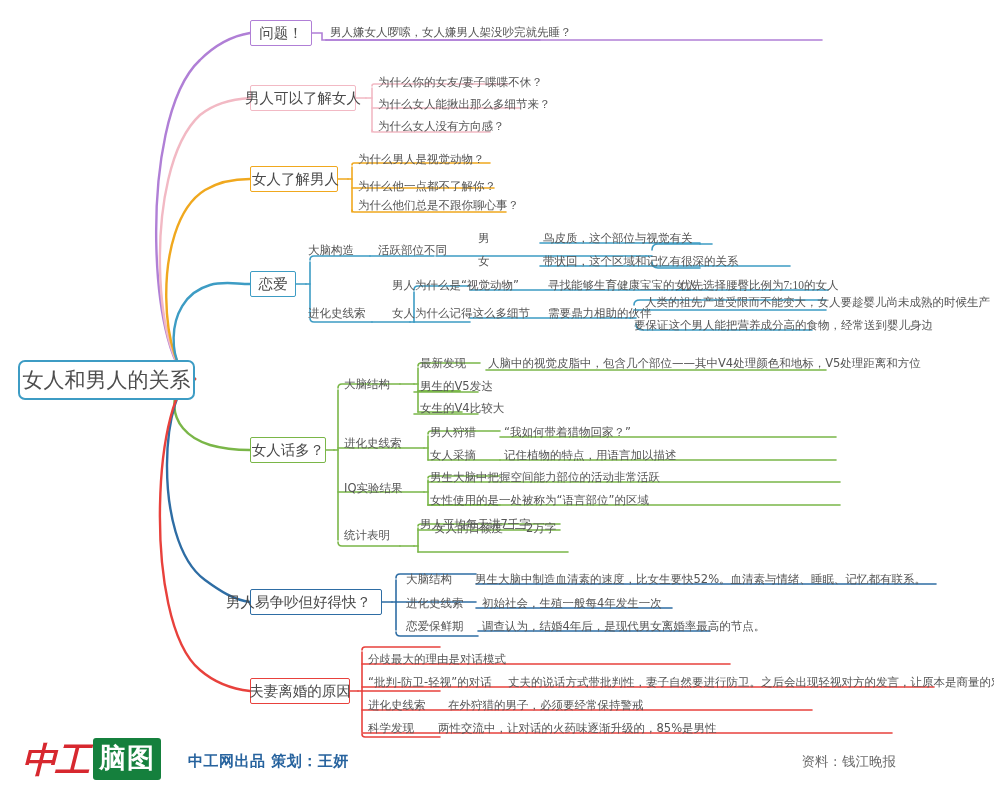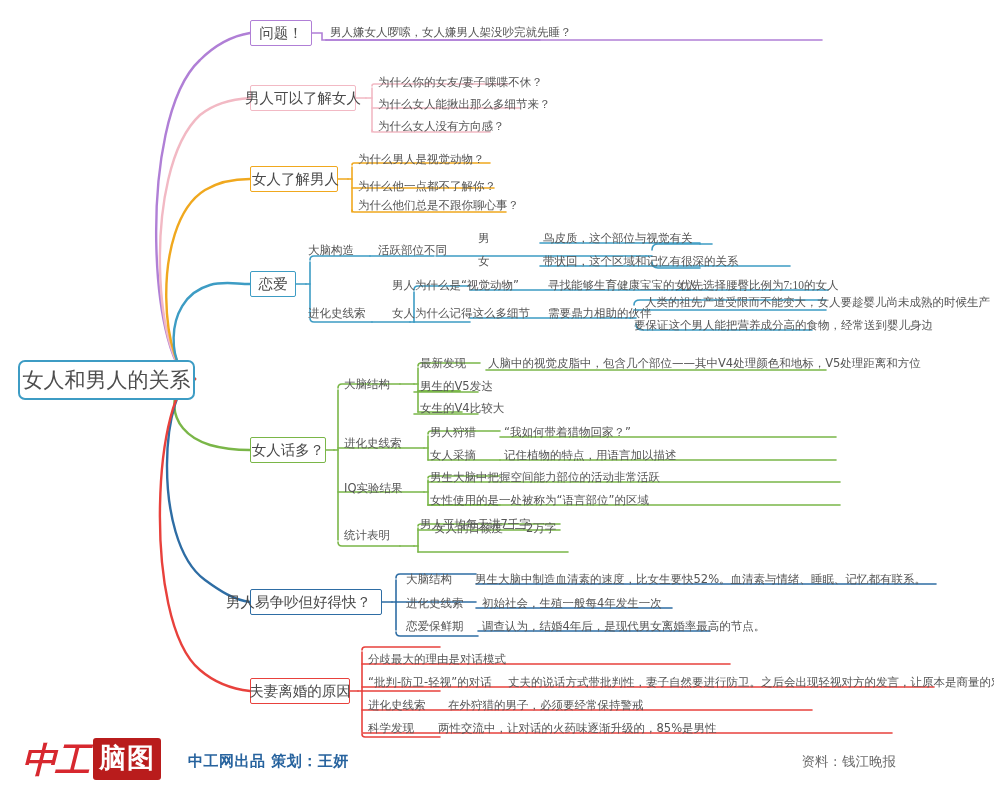--- a/index.html
+++ b/index.html
@@ -46,21 +46,21 @@
   
   #footer{position:absolute;left:0;bottom:0;width:914px;height:58px;}
   .logo-cn{
     position:absolute;left:22px;top:5px;
     font-family:"DejaVu Serif","Liberation Serif",serif;
     font-size:35px;font-weight:bold;color:#d7282f;
     font-style:italic;letter-spacing:-2px;
   }
   .logo-box{
     position:absolute;left:93px;top:6px;
-    background:#b91c1c;color:#fff;
+    background:#15803d;color:#fff;
     font-size:27px;font-weight:bold;
     padding:2px 6px 4px 6px;border-radius:3px;
     letter-spacing:1px;
     font-family:"DejaVu Sans","Liberation Sans",sans-serif;
   }
   .credit{
     position:absolute;left:188px;top:20px;
     font-size:15px;font-weight:bold;color:#27639e;
     letter-spacing:.5px;
   }

